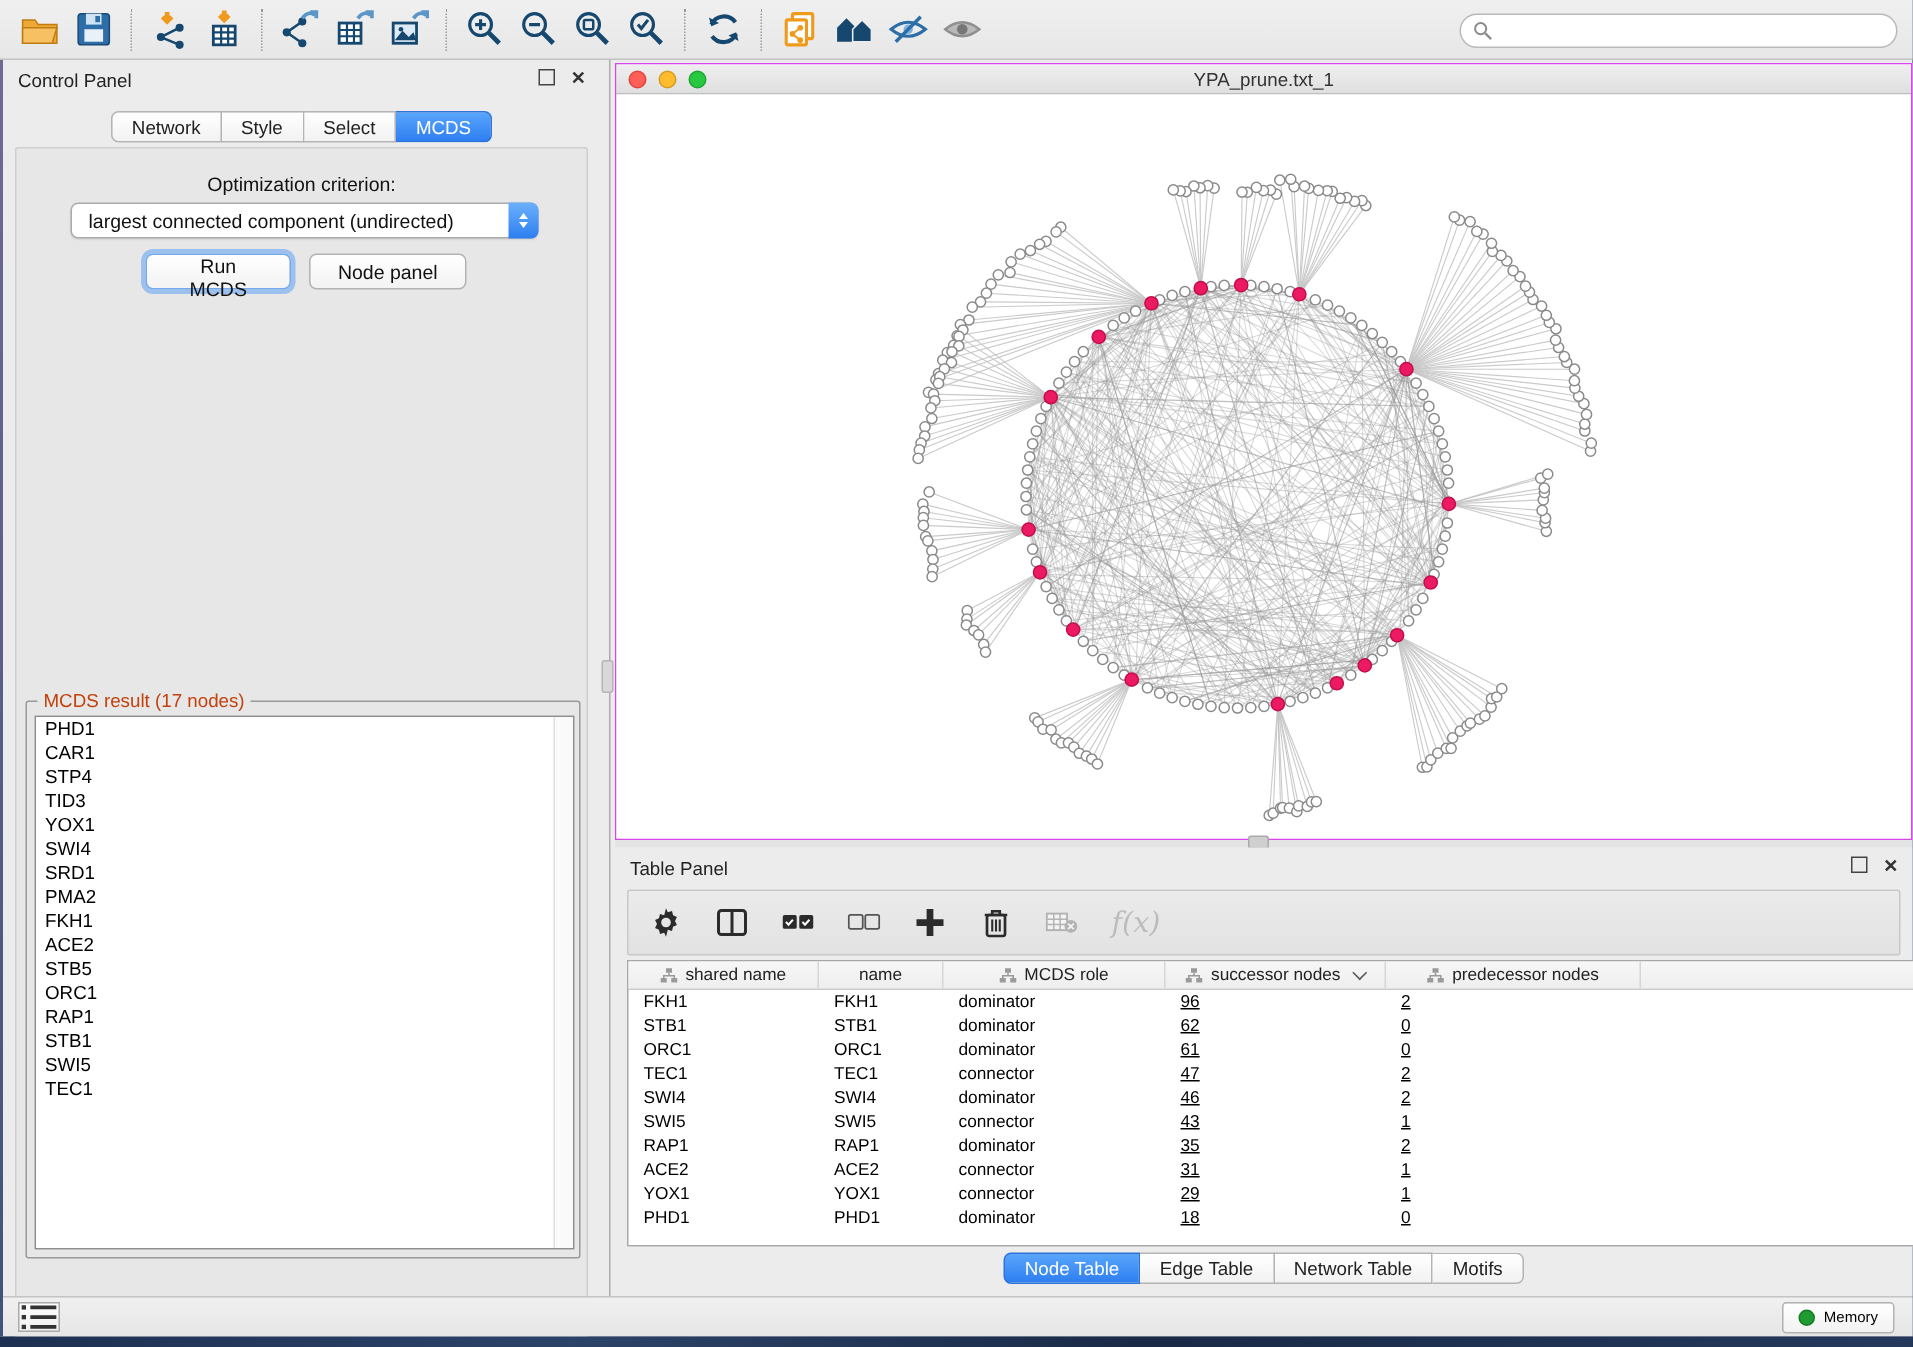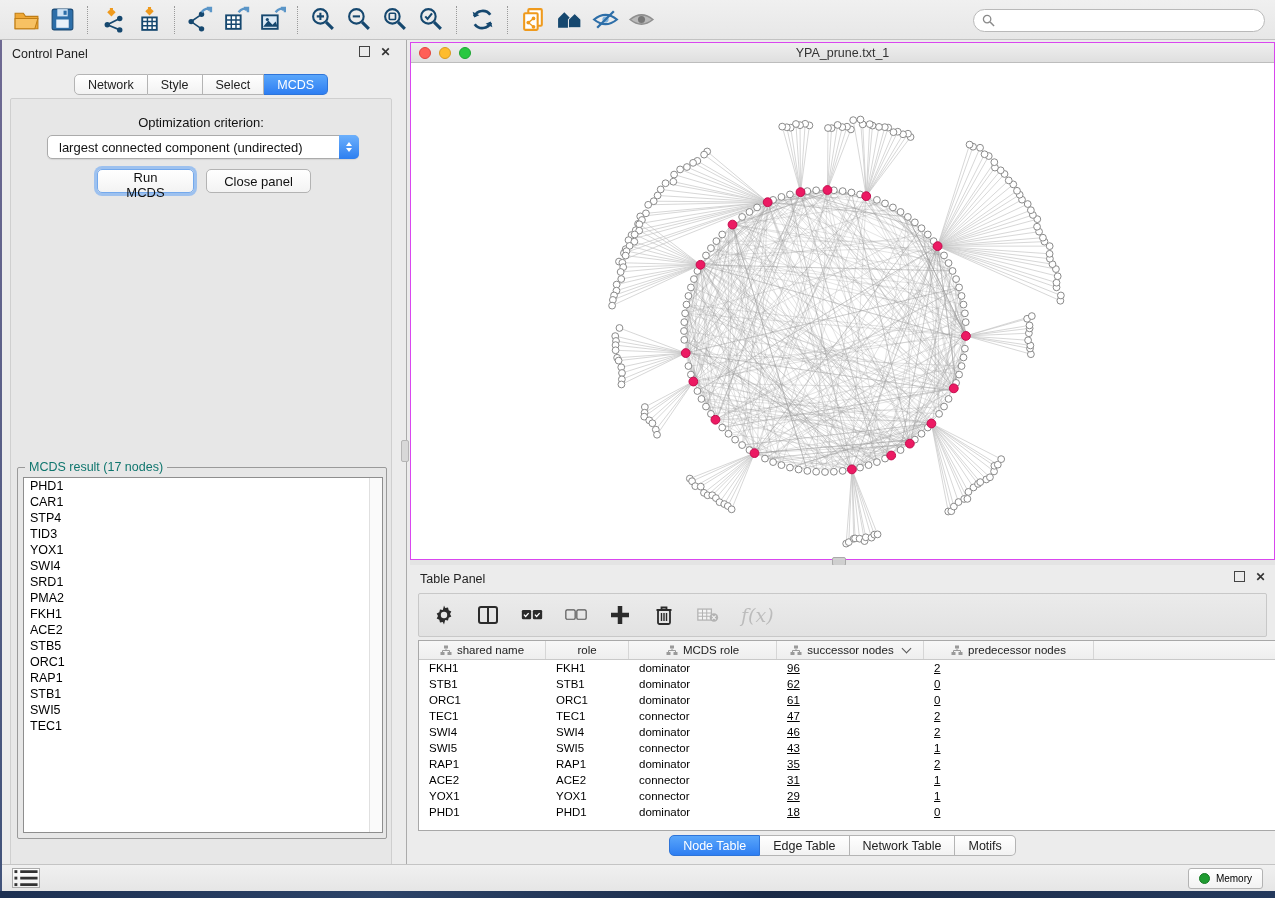--- a/index.html
+++ b/index.html
@@ -55,21 +55,21 @@
   .btn { height:24px; background:linear-gradient(#ffffff,#f3f3f3); border:1px solid #b3b3b3;
     border-radius:5px; font-size:13px; color:#111; cursor:pointer; padding:0 16px;
     font-family:"Liberation Sans",sans-serif; }
   .btn.focusring { border-color:#74a9ec; box-shadow:0 0 0 3px rgba(97,163,245,.55); }
   .run-btn { position:absolute; left:86px; top:70px; width:97px; }
   .closep-btn { position:absolute; left:195px; top:70px; width:105px; }
 
   .groupbox { position:absolute; left:6px; top:368px; width:370px; height:372px;
     border:1px solid #9a9a9a; border-radius:2px; }
   .groupbox .legend { position:absolute; left:7px; top:-8px; background:#e7e7e7; padding:0 4px;
-    font-size:12.5px; color:#0f766e; }
+    font-size:12.5px; color:#c2410c; }
   .result-list { position:absolute; left:5px; top:9px; width:360px; height:356px; background:#fff;
     border:1px solid #8e8e8e; overflow:hidden; }
   .result-scroll { position:absolute; right:0; top:0; width:13px; height:100%; background:#fafafa; border-left:1px solid #e0e0e0; }
   .result-item { font-size:12.5px; line-height:16px; padding-left:6px; color:#000; }
 
   
   .v-divider { position:absolute; left:400px; top:40px; width:10px; height:824px; background:#ececec; }
   .v-divider .line { position:absolute; left:6px; top:0; width:1px; height:100%; background:#ababab; }
   .v-divider .grip { position:absolute; left:1px; top:400px; width:8px; height:22px;
     background:#d8d8d8; border:1px solid #b5b5b5; border-radius:2px; cursor:col-resize; }
@@ -291,21 +291,21 @@
     <div class="cp-inner">
       <div class="opt-label">Optimization criterion:</div>
       <div class="criterion-select">
         <span class="val">largest connected component (undirected)</span>
         <span class="stepper">
             <i class="up"></i>
             <i class="dn"></i>
           </span>
       </div>
       <button class="btn focusring run-btn">Run MCDS</button>
-      <button class="btn closep-btn">Close panel</button>
+      <button class="btn closep-btn">Node panel</button>
       <div class="groupbox">
         <span class="legend">MCDS result (17 nodes)</span>
         <div class="result-list" id="mcds-list">
           <div class="result-scroll"></div>
         <div class="result-item">PHD1</div>
             <div class="result-item">CAR1</div>
             <div class="result-item">STP4</div>
             <div class="result-item">TID3</div>
             <div class="result-item">YOX1</div>
             <div class="result-item">SWI4</div>
@@ -1267,21 +1267,21 @@
           <div class="th" style="width: 127px;">
             <svg viewBox="0 0 12 11">
               <rect x="4" y="0.5" width="4" height="3" fill="#9a9a9a"></rect>
               <rect x="0.5" y="7" width="4" height="3" fill="#9a9a9a"></rect>
               <rect x="7.5" y="7" width="4" height="3" fill="#9a9a9a"></rect>
               <path d="M6 3.5v2M2.5 7V5.5h7V7" stroke="#9a9a9a" fill="none"></path>
             </svg>
             <span>shared name</span>
           </div>
           <div class="th" style="width: 83px;">
-            <span>role</span>
+            <span>name</span>
           </div>
           <div class="th" style="width: 148px;">
             <svg viewBox="0 0 12 11">
               <rect x="4" y="0.5" width="4" height="3" fill="#9a9a9a"></rect>
               <rect x="0.5" y="7" width="4" height="3" fill="#9a9a9a"></rect>
               <rect x="7.5" y="7" width="4" height="3" fill="#9a9a9a"></rect>
               <path d="M6 3.5v2M2.5 7V5.5h7V7" stroke="#9a9a9a" fill="none"></path>
             </svg>
             <span>MCDS role</span>
           </div>

